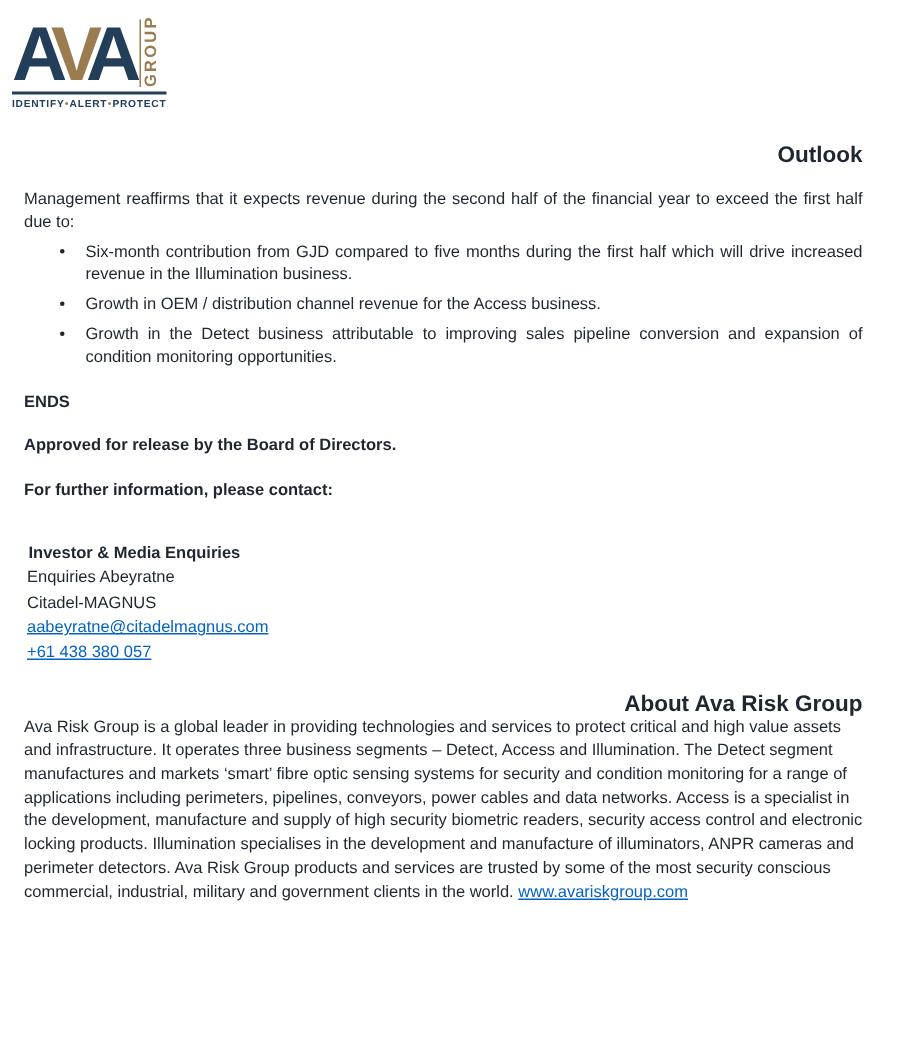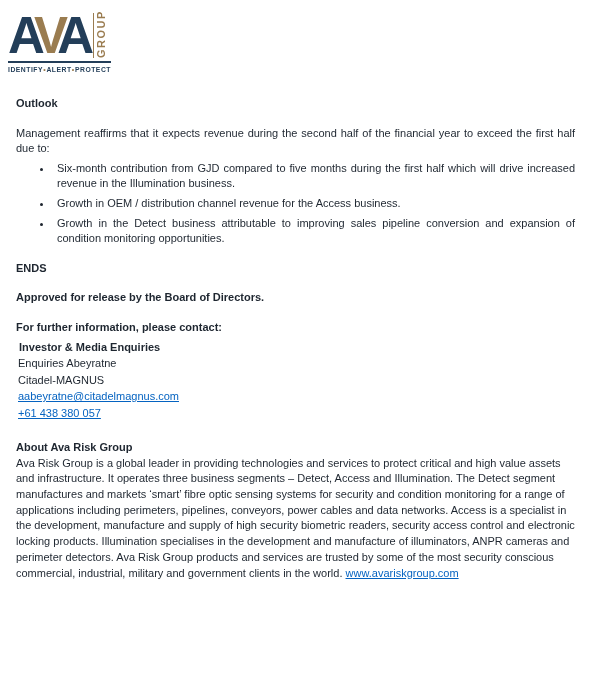--- a/index.html
+++ b/index.html
@@ -56,30 +56,30 @@
     align-items: center;
     font-size: 6.8px;
     font-weight: bold;
     letter-spacing: 0.5px;
     color: #233e59;
   }
   .tagline .dot { color: #9a7c50; font-size: 7px; line-height: 7px; }
 
   
   .doc { font-size: 11px; line-height: 15.6px; }
-  .h { font-weight: bold; font-size: 11px; margin: 0; }
+  .h { font-weight: bold; font-size: 15px; margin: 0; text-align: right; }
   .outlook-h { margin-top: 23px; }
   p.para { margin: 14px 0 0 0; }
   .just { text-align: justify; }
   ul.bullets { margin: 4px 0 0 0; padding-left: 37px; }
   ul.bullets li { padding-left: 4px; margin: 0 0 4px 0; text-align: justify; }
   .ends { margin-top: 21px; text-align: left; font-weight: bold; }
   .approval { margin-top: 11px; font-weight: bold; }
   .contact-h { margin-top: 25px; font-weight: bold; }
-  .contact { margin-top: 3px; line-height: 16.5px; }
+  .contact { margin-top: 25px; line-height: 16.5px; }
   .contact .row { padding-left: 2px; }
   .contact .grp { font-weight: bold; padding-left: 3px; }
   a.link { color: #0563c1; cursor: pointer; }
   .contact a.link { display: block; width: fit-content; }
   .about { margin-top: 19px; }
   .about p { margin: 0; line-height: 15.7px; }
 </style>
 </head>
 <body>
 

